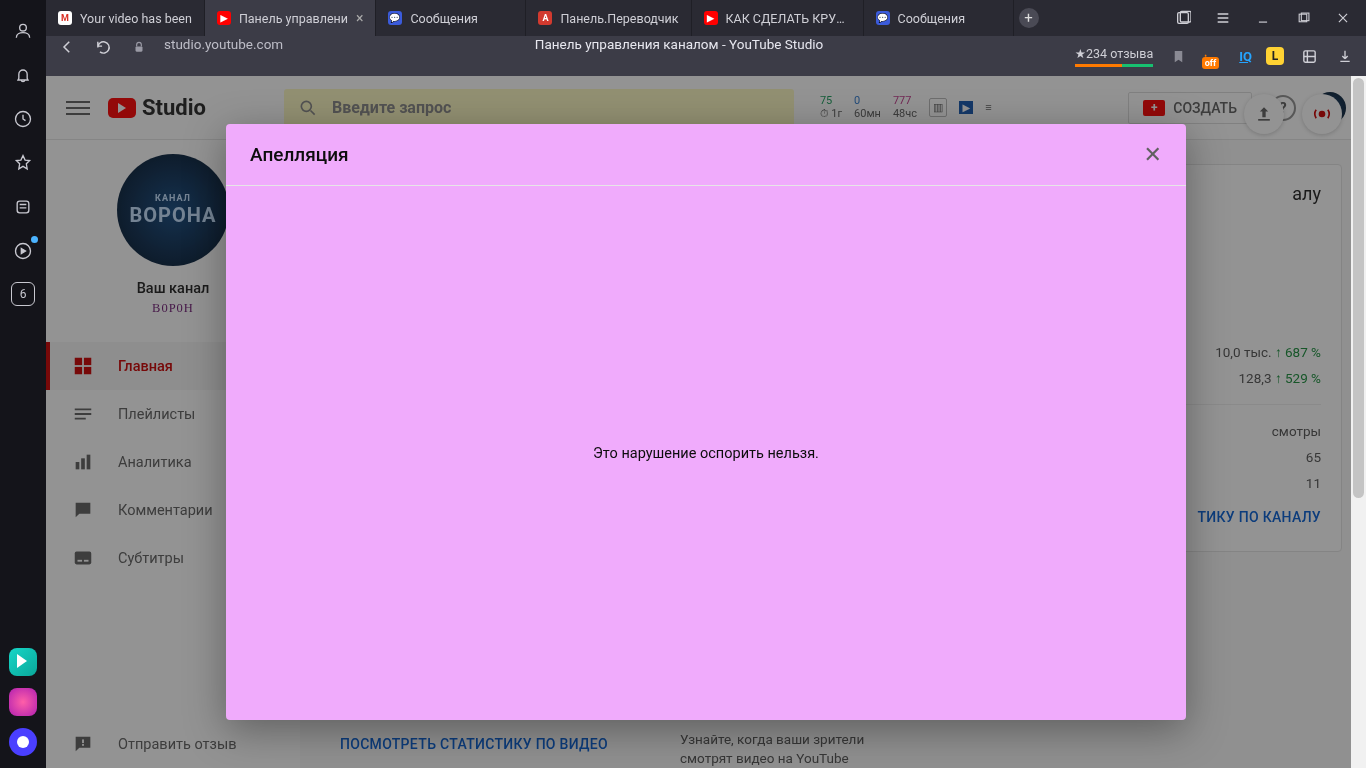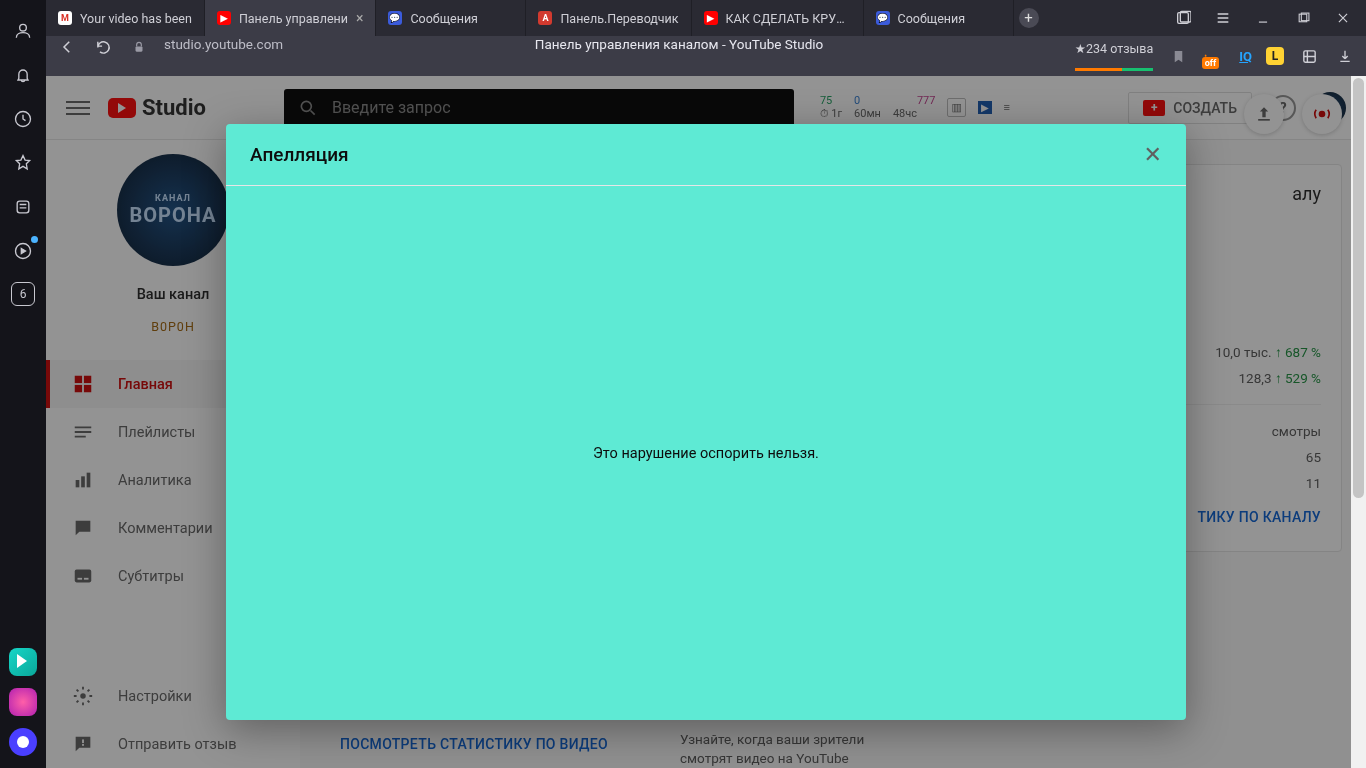--- a/index.html
+++ b/index.html
@@ -22,73 +22,73 @@
   .tab-plus{width:30px;display:flex;align-items:center;justify-content:center;}
   .tab-plus div{width:20px;height:20px;border-radius:50%;background:#4a4a55;color:#ddd;display:flex;align-items:center;justify-content:center;font-size:15px;}
   .winctl{margin-left:auto;display:flex;align-items:center;gap:22px;padding:0 14px;}
   .winctl span{width:18px;height:18px;display:flex;align-items:center;justify-content:center;color:#cfcfd6;font-size:14px;}
   
   .addr{position:absolute;left:46px;top:36px;right:0;height:40px;background:#3c3c47;display:flex;color:#cfcfd6;padding:0 10px;gap:14px;font-size:13.5px;}
   .addr .ic{width:22px;height:22px;display:flex;align-items:center;justify-content:center;}
   .addr .url{color:#bdbdc7;}
   .addr .title{flex:1;text-align:center;color:#e7e7ef;}
   .addr .ext{display:flex;align-items:center;gap:14px;}
-  .rating{font-size:12.5px;border-bottom:3px solid #ff7a00;padding-bottom:12px;position:relative;}
+  .rating{font-size:12.5px;border-bottom:3px solid #ff7a00;padding-bottom:3px;position:relative;}
   .rating::after{content:"";position:absolute;left:60%;right:0;bottom:-3px;height:3px;background:#17c070;}
   .ext-pill{background:#ff7a00;color:#fff;font-size:9px;font-weight:bold;padding:1px 3px;border-radius:3px;}
   .ext-iq{color:#25a4ff;font-weight:bold;font-size:13px;text-decoration:underline;}
   .ext-l{width:18px;height:18px;background:#ffd233;border-radius:4px;color:#222;font-weight:bold;font-size:12px;display:flex;align-items:center;justify-content:center;}
   
   .page{position:absolute;left:46px;top:76px;right:0;bottom:0;background:#f9f9f9;}
   .dim{position:absolute;inset:0;background:rgba(20,20,20,0.46);}
   
   .appbar{height:64px;background:#fff;display:flex;align-items:center;padding:0 20px;gap:18px;border-bottom:1px solid #e5e5e5;}
   .hamb{width:24px;height:24px;display:flex;flex-direction:column;justify-content:center;gap:4px;}
   .hamb span{height:2px;background:#606060;}
   .logo{display:flex;align-items:center;gap:2px;font-family:Arial;font-size:22px;font-weight:bold;color:#282828;}
   .logo .play{width:28px;height:20px;background:#ff0000;border-radius:5px;position:relative;margin-right:4px;}
   .logo .play::after{content:"";position:absolute;left:10px;top:5px;border-left:8px solid #fff;border-top:5px solid transparent;border-bottom:5px solid transparent;}
-  .search{flex:0 0 510px;height:38px;background:#000000;border-radius:3px;display:flex;align-items:center;padding:0 14px;color:#888;gap:14px;margin-left:60px;}
+  .search{flex:0 0 510px;height:38px;background:#fef9c3;border-radius:3px;display:flex;align-items:center;padding:0 14px;color:#888;gap:14px;margin-left:60px;font-weight:bold;}
   .stats{display:flex;align-items:center;gap:12px;color:#606060;font-size:11px;margin-left:8px;}
   .stats .col{display:flex;flex-direction:column;line-height:1.1;}
   .stats .v1{color:#1a9e5c;}
   .stats .v2{color:#2f7bd1;}
-  .stats .v3{color:#c23a8b;margin-left:24px;}
+  .stats .v3{color:#c23a8b;}
   .create{margin-left:auto;display:flex;align-items:center;gap:8px;border:1px solid #ddd;padding:7px 14px;border-radius:2px;color:#606060;font-size:14px;font-weight:500;}
   .create .cam{width:22px;height:16px;background:#ff0000;border-radius:2px;position:relative;}
   .create .cam::after{content:"+";position:absolute;inset:0;display:flex;align-items:center;justify-content:center;color:#fff;font-size:12px;font-weight:bold;}
   .help{width:26px;height:26px;border:2px solid #909090;border-radius:50%;display:flex;align-items:center;justify-content:center;color:#606060;font-size:15px;font-weight:bold;}
   .avatar-sm{width:32px;height:32px;border-radius:50%;background:radial-gradient(circle at 50% 50%,#1a4a7a,#081828);}
   
   .body{position:absolute;top:64px;left:0;right:0;bottom:0;display:flex;}
   .side{width:254px;background:#fff;display:flex;flex-direction:column;padding-top:14px;}
   .chan{display:flex;flex-direction:column;align-items:center;padding-bottom:12px;}
   .chan .pfp{width:112px;height:112px;border-radius:50%;background:radial-gradient(circle at 50% 50%,#154a80,#061426);display:flex;flex-direction:column;align-items:center;justify-content:center;color:#c6e2ff;font-weight:bold;letter-spacing:1px;}
   .chan .pfp .l1{font-size:9px;}
   .chan .pfp .l2{font-size:20px;}
-  .chan .t1{margin-top:20px;font-size:14.5px;color:#222;font-weight:500;}
-  .chan .t2{margin-top:16px;font-size:12.5px;color:#a16207;letter-spacing:1px;}
+  .chan .t1{margin-top:14px;font-size:14.5px;color:#222;font-weight:500;}
+  .chan .t2{margin-top:4px;font-size:12.5px;color:#701a75;letter-spacing:1px;font-family:Liberation Serif, serif;}
   .nav{margin-top:14px;}
   .navitem{display:flex;align-items:center;gap:24px;height:48px;padding:0 26px;color:#606060;font-size:14.5px;}
   .navitem.sel{color:#cc0000;background:#f5f5f5;border-left:4px solid #cc0000;padding-left:22px;font-weight:500;}
   .navitem .ni{width:22px;height:22px;display:flex;align-items:center;justify-content:center;}
   .navitem .ni svg{width:22px;height:22px;fill:#606060;}
   .navitem.sel .ni svg{fill:#cc0000;}
   .side .gap{flex:1;}
   .main{flex:1;position:relative;background:#f9f9f9;padding:24px;}
   .right{position:absolute;right:24px;top:24px;width:320px;}
   .card{background:#fff;border:1px solid #e4e4e4;border-radius:4px;padding:18px 20px;margin-bottom:20px;font-size:13.5px;color:#555;}
   .fab-row{position:absolute;right:24px;top:-46px;display:flex;gap:18px;}
   .fab{width:40px;height:40px;border-radius:50%;background:#fff;box-shadow:0 1px 4px rgba(0,0,0,.2);display:flex;align-items:center;justify-content:center;color:#606060;font-size:18px;}
   .metric{display:flex;justify-content:space-between;margin:10px 0;font-size:13.5px;}
   .metric .g{color:#1a8f3c;}
   .link-blue{color:#065fd4;font-weight:500;padding:8px 0;font-size:14px;letter-spacing:.3px;}
   
   .modal-wrap{position:absolute;left:46px;top:76px;right:0;bottom:0;display:flex;align-items:flex-start;justify-content:center;pointer-events:none;}
-  .modal{pointer-events:auto;width:960px;margin-top:48px;background:#5eead4;border-radius:4px;box-shadow:0 10px 40px rgba(0,0,0,.35);display:flex;flex-direction:column;height:596px;}
+  .modal{pointer-events:auto;width:960px;margin-top:48px;background:#f0abfc;border-radius:4px;box-shadow:0 10px 40px rgba(0,0,0,.35);display:flex;flex-direction:column;height:596px;}
   .modal-hd{display:flex;align-items:center;justify-content:space-between;padding:18px 24px;border-bottom:1px solid #e6e6e6;}
   .modal-hd h2{font-size:19px;font-weight:500;color:#0d0d0d;}
   .modal-hd .close{font-size:22px;color:#606060;cursor:pointer;}
   .modal-body{flex:1;display:flex;align-items:center;justify-content:center;color:#0d0d0d;font-size:14.5px;}
   .scrollbar{position:absolute;right:0;top:76px;width:15px;bottom:0;background:#f1f1f1;}
   .scrollbar .thumb{position:absolute;left:2px;right:2px;top:2px;height:420px;background:#c4c4c4;border-radius:6px;}
 </style>
 </head>
 <body>
 
@@ -343,29 +343,20 @@
               </svg>
             </span>
             <span>Субтитры</span>
           </div>
         </div>
       <div class="gap"></div>
       <div id="nav-bottom-mount">
           <div class="navitem">
             <span class="ni">
               <svg viewBox="0 0 24 24">
-                <circle cx="12" cy="12" r="3"></circle>
-                <path d="M12 2v3M12 19v3M2 12h3M19 12h3M5 5l2 2M17 17l2 2M19 5l-2 2M5 19l2-2" stroke="#606060" stroke-width="2" fill="none"></path>
-              </svg>
-            </span>
-            <span>Настройки</span>
-          </div>
-          <div class="navitem">
-            <span class="ni">
-              <svg viewBox="0 0 24 24">
                 <path d="M4 4h16v12H8l-4 4z"></path>
                 <rect x="11" y="7" width="2" height="4" fill="#fff"></rect>
                 <rect x="11" y="12" width="2" height="2" fill="#fff"></rect>
               </svg>
             </span>
             <span>Отправить отзыв</span>
           </div>
         </div>
     </div>
 

